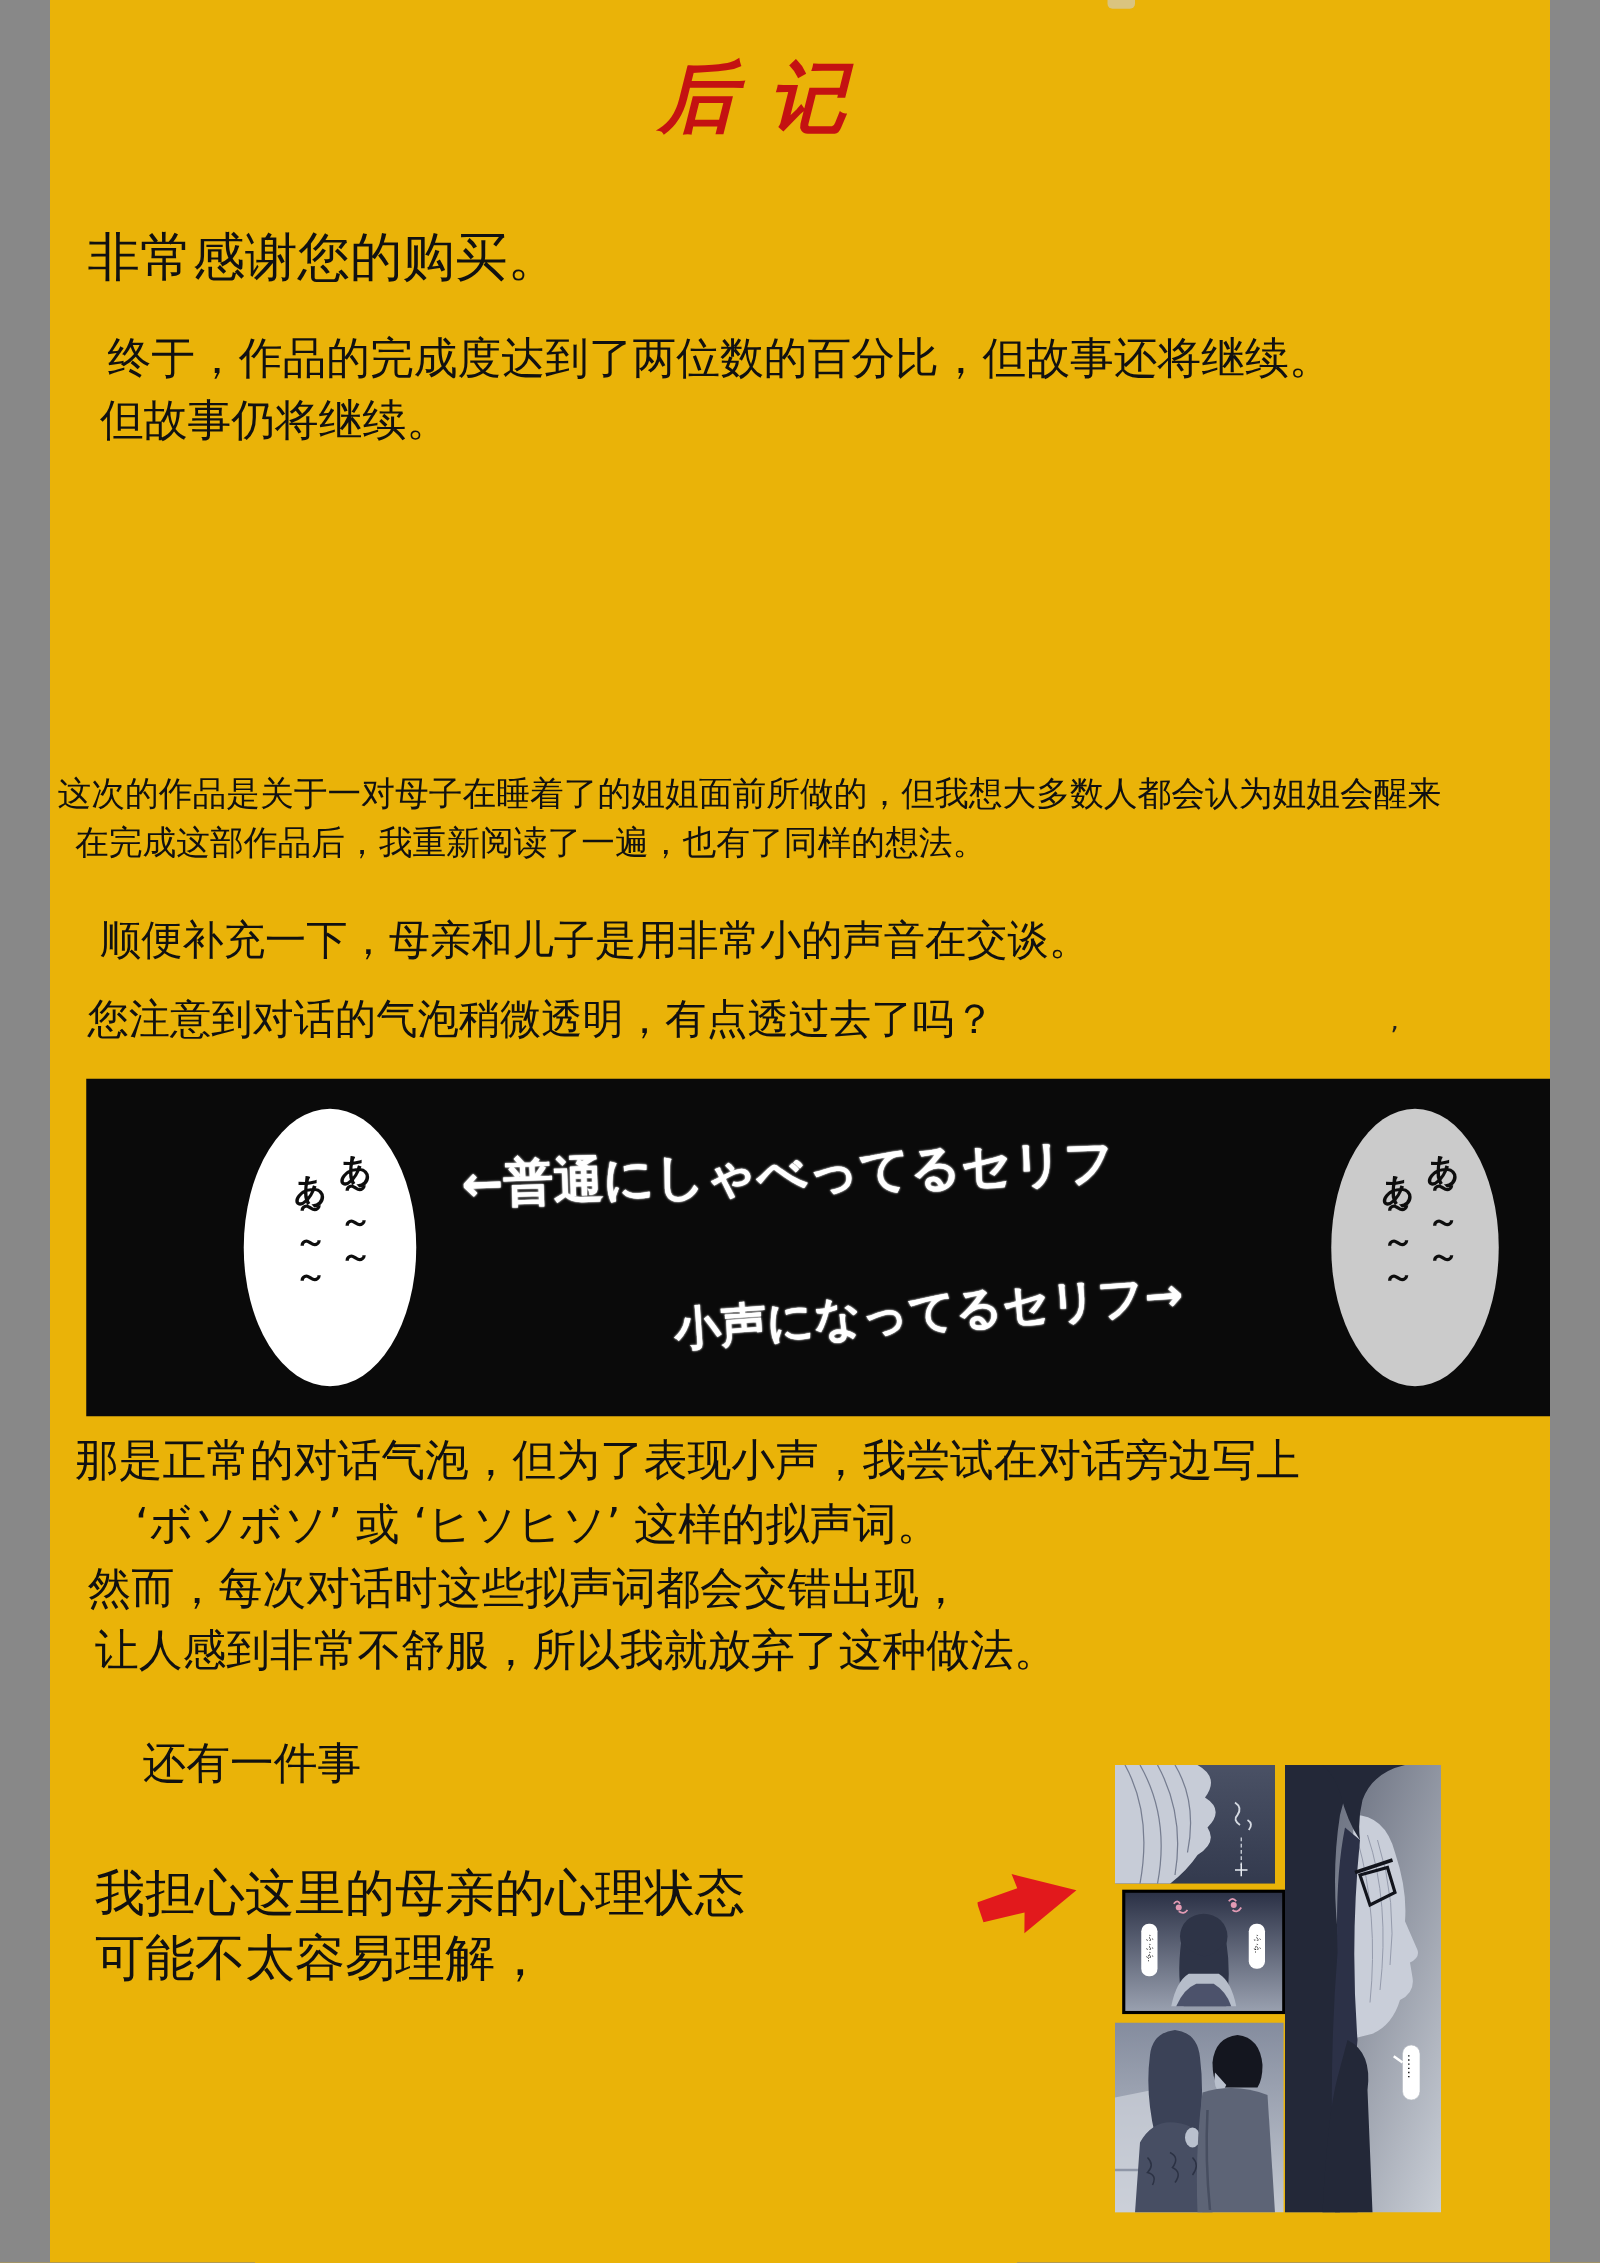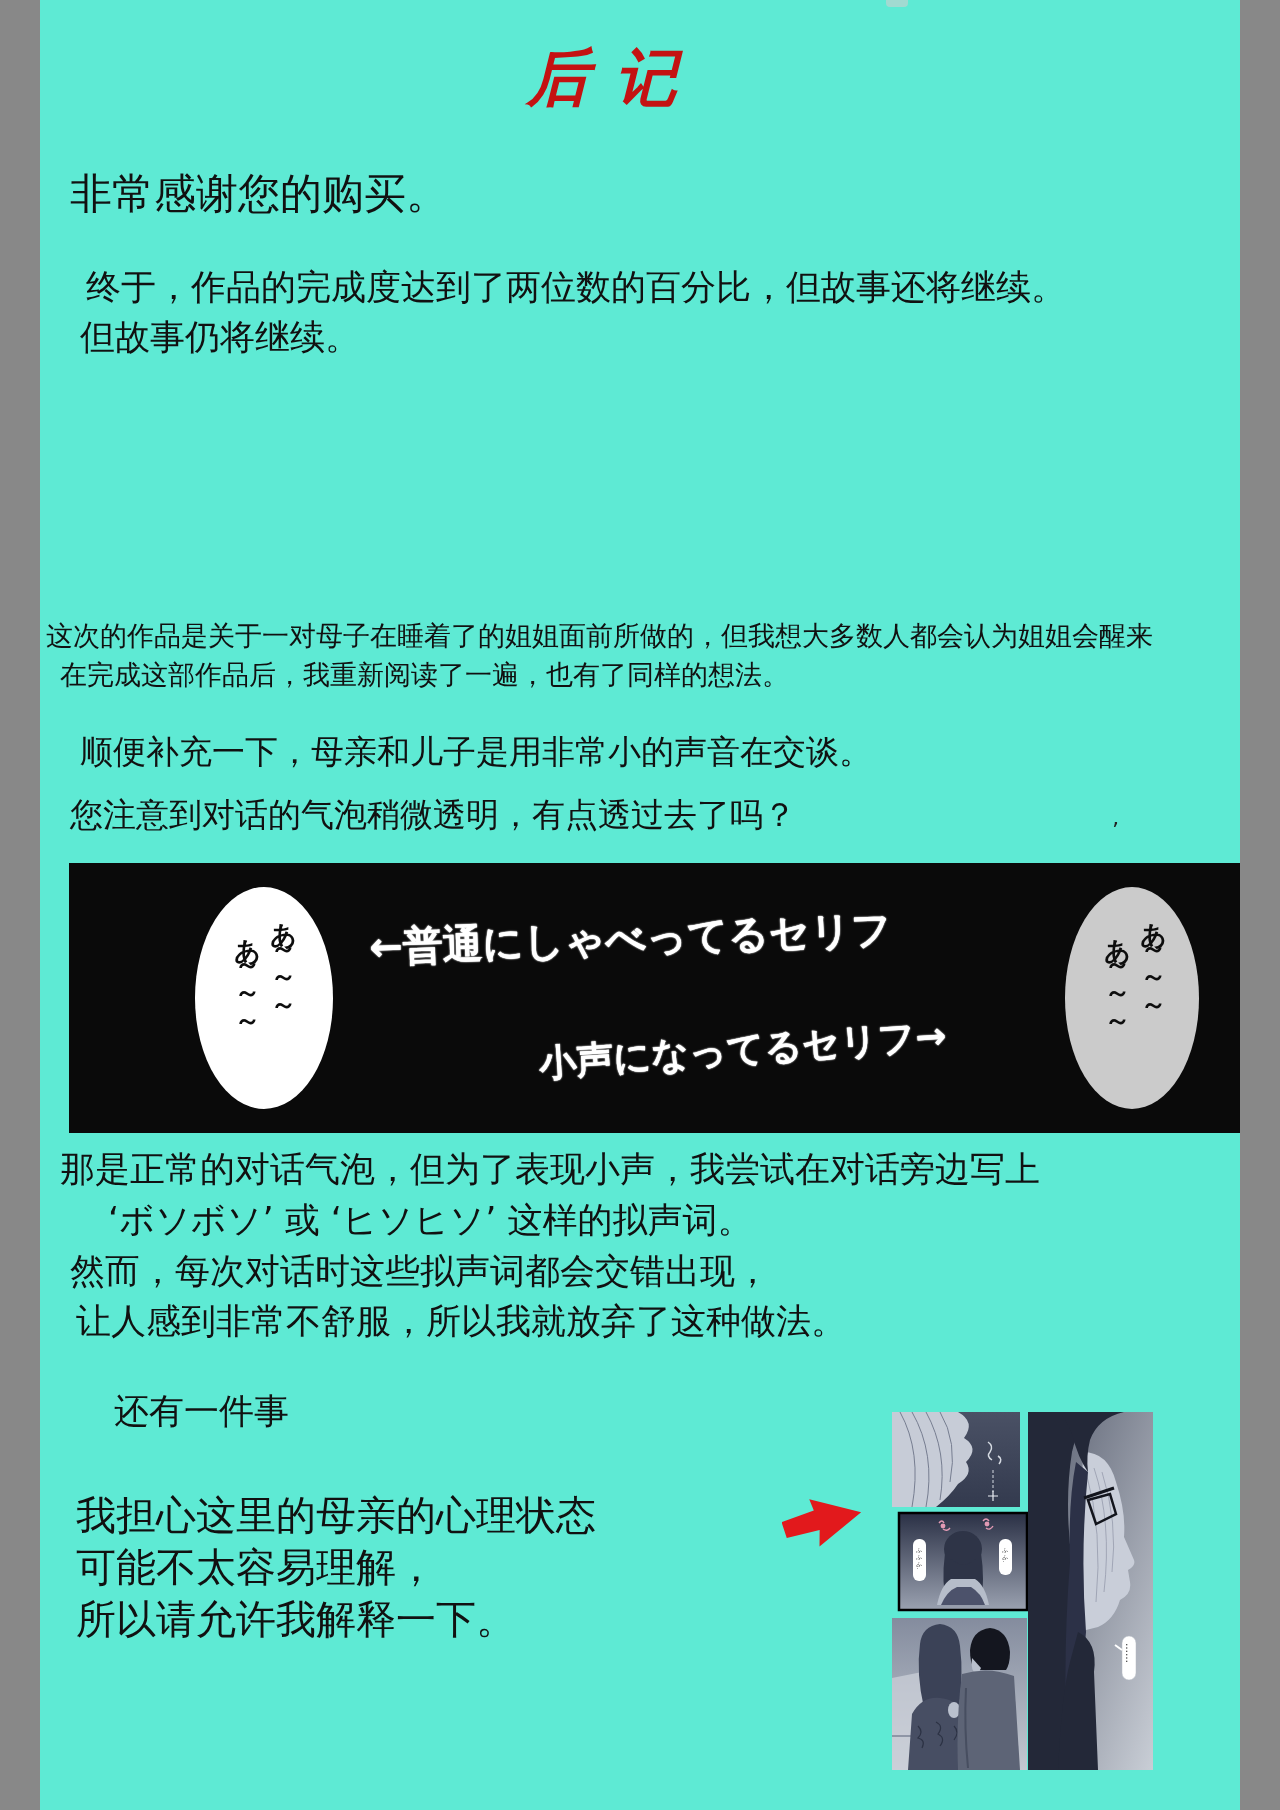--- a/index.html
+++ b/index.html
@@ -1,34 +1,34 @@
 <!DOCTYPE html>
 <html><head>
 <meta charset="utf-8">
 <style>
   html,body{margin:0;padding:0;background:#888;}
   #page{
-    position:relative;width:1200px;height:1810px;background:#5eead4;
+    position:relative;width:1200px;height:1810px;background:#eab308;
     margin:0 auto;overflow:hidden;
     font-family:"DejaVu Sans","Liberation Sans",sans-serif;color:#111;
   }
   .abs{position:absolute;white-space:nowrap;line-height:1.15;}
   
   .title{
     left:0;top:42px;width:1150px;text-align:center;
     font-family:"DejaVu Serif","Liberation Serif",serif;
     font-style:italic;font-weight:bold;font-size:62px;letter-spacing:26px;
   }
   
   .t42{font-size:42px;}
   .t35{font-size:35px;}
   .t33{font-size:33px;}
   .t27{font-size:27px;}
   .t40{font-size:40px;}
-  .l-thanks   {left:30px; top:170px;text-align:center;}
+  .l-thanks   {left:30px; top:182px;text-align:center;}
   .l-progress {left:46px; top:267px;}
   .l-continue {left:40px; top:317px;}
   .l-more     {left:40px; top:415px;}
   .l-small1   {left:6px;  top:620px;}
   .l-small2   {left:20px; top:659px;}
   .l-whisper1 {left:40px; top:733px;}
   .l-whisper2 {left:30px; top:796px;}
   .l-explain1 {left:20px; top:1149px;}
   .l-explain2 {left:68px; top:1200px;}
   .l-explain3 {left:30px; top:1251px;}
@@ -105,21 +105,20 @@
 
   <div class="abs t35 l-explain1">那是正常的对话气泡，但为了表现小声，我尝试在对话旁边写上</div>
   <div class="abs t35 l-explain2">‘ボソボソ’ 或 ‘ヒソヒソ’ 这样的拟声词。</div>
   <div class="abs t35 l-explain3">然而，每次对话时这些拟声词都会交错出现，</div>
   <div class="abs t35 l-explain4">让人感到非常不舒服，所以我就放弃了这种做法。</div>
 
   <div class="abs t35 l-onemore">还有一件事</div>
 
   <div class="abs t40 l-concern1">我担心这里的母亲的心理状态</div>
   <div class="abs t40 l-concern2">可能不太容易理解，</div>
-  <div class="abs t40 l-concern3">所以请允许我解释一下。</div>
 
   <div class="arrow-wrap">
     <svg width="82" height="64" viewBox="0 0 90 62">
       <polygon points="0,24 37,17 34,4 88,27 37,57 40,39 3,42" fill="#e2191c" transform="rotate(-9 45 31)"></polygon>
     </svg>
   </div>
 
   <div class="manga">
     <svg width="261" height="366" viewBox="0 0 261 366">
       <defs>

